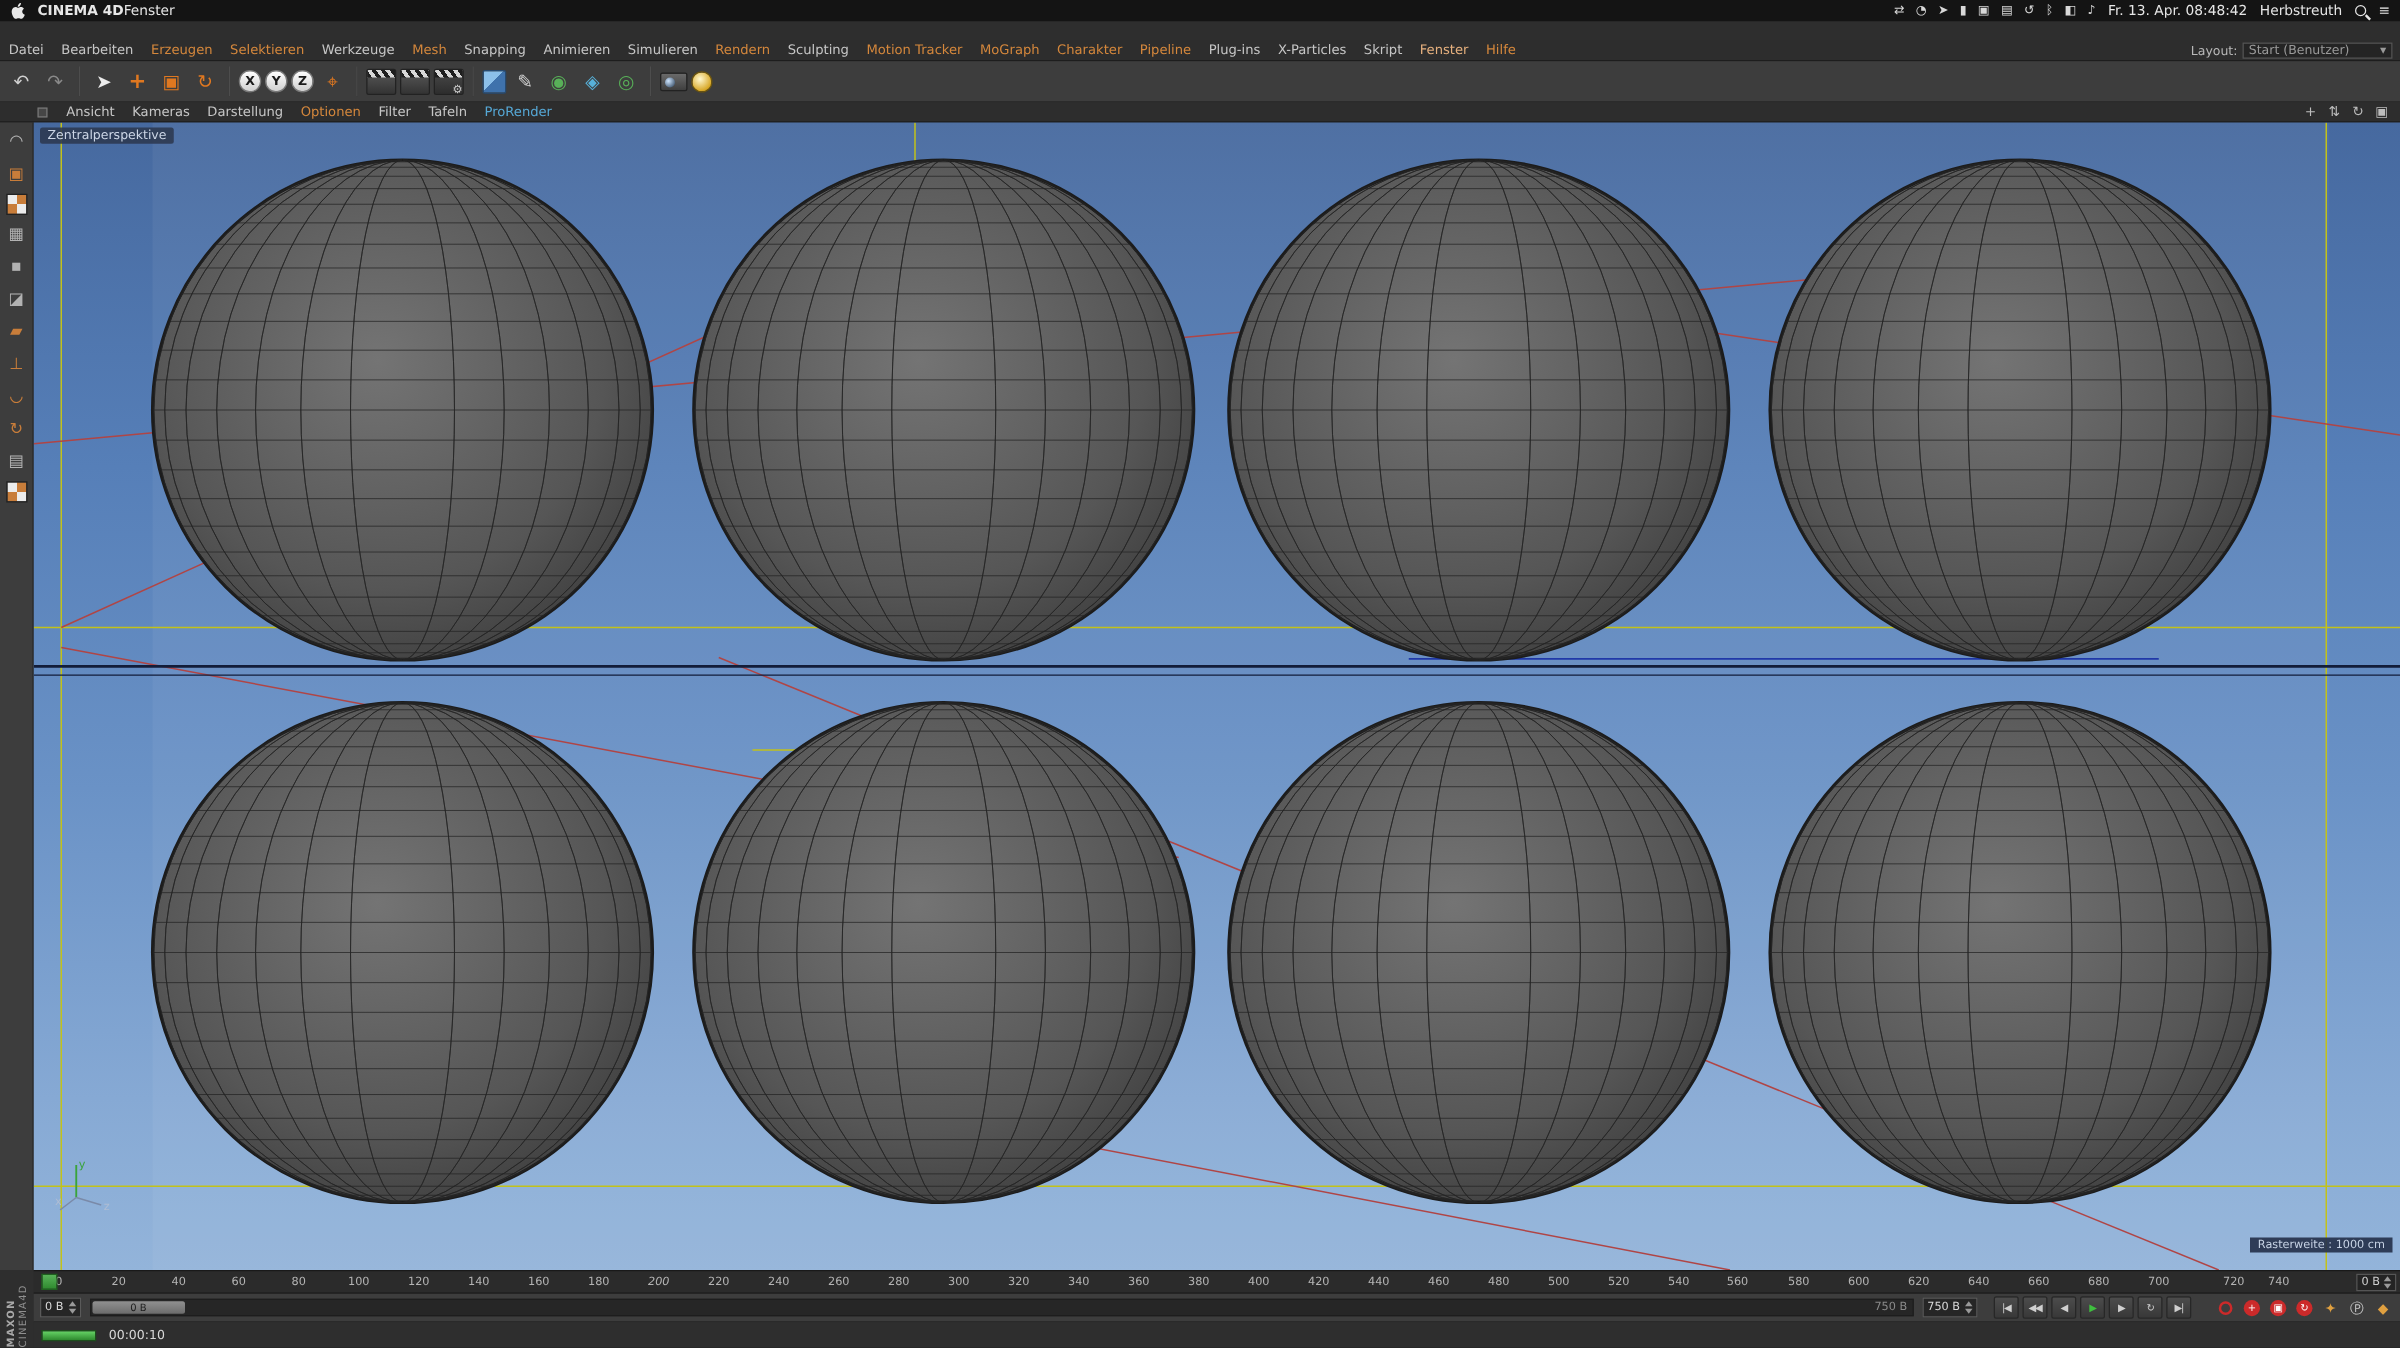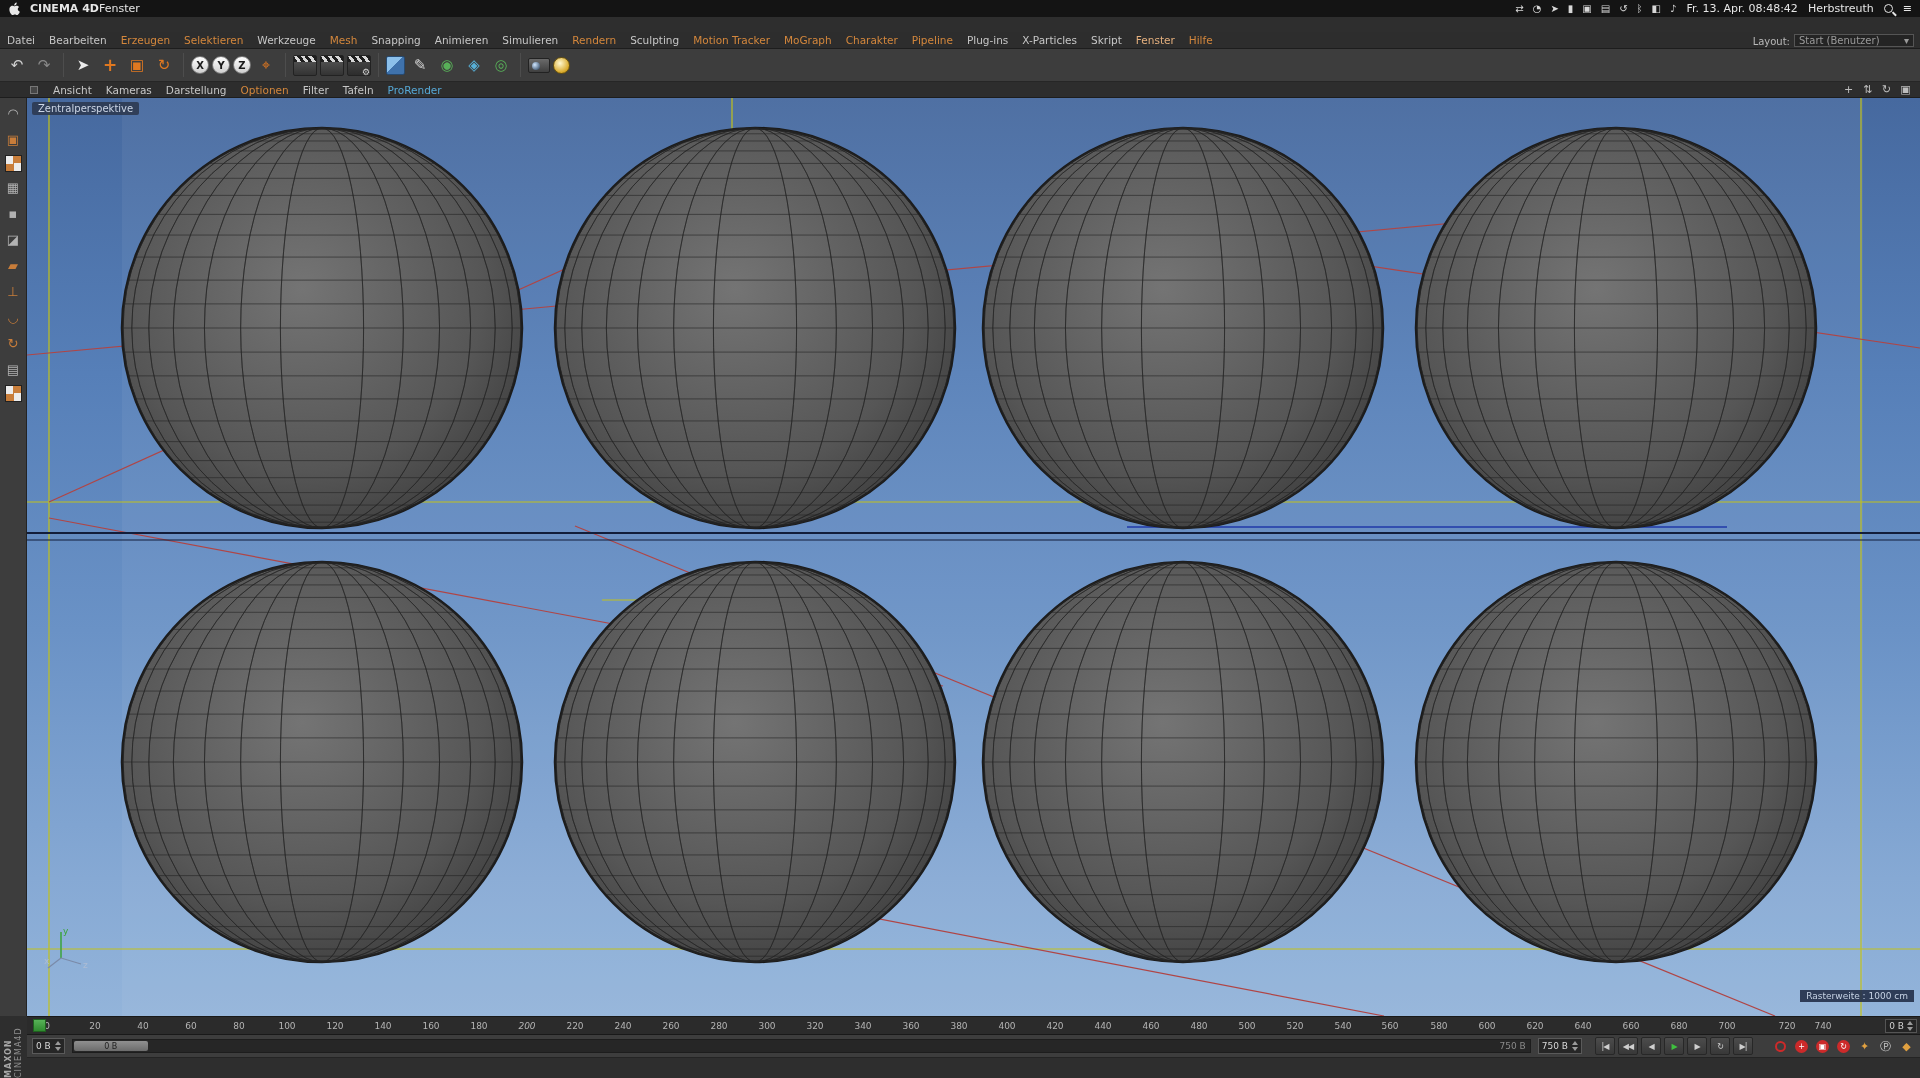--- a/index.html
+++ b/index.html
@@ -733,19 +733,23 @@
         </span>
         <span class="rec">
           <span style="color: rgb(204, 204, 204); font-size: 11px;">Ⓟ</span>
         </span>
         <span class="rec">
           <span style="color: rgb(224, 160, 64); font-size: 11px;">◆</span>
         </span>
       </div>
   </div>
 
+  <div class="statusbar">
+    <div class="progress"></div>
+    <span class="status-time">00:00:10</span>
+  </div>
 
   <div class="brand">
     <span class="b1">MAXON</span>
     <span>CINEMA4D</span>
   </div>
 
 </div>
 
 </body></html>

